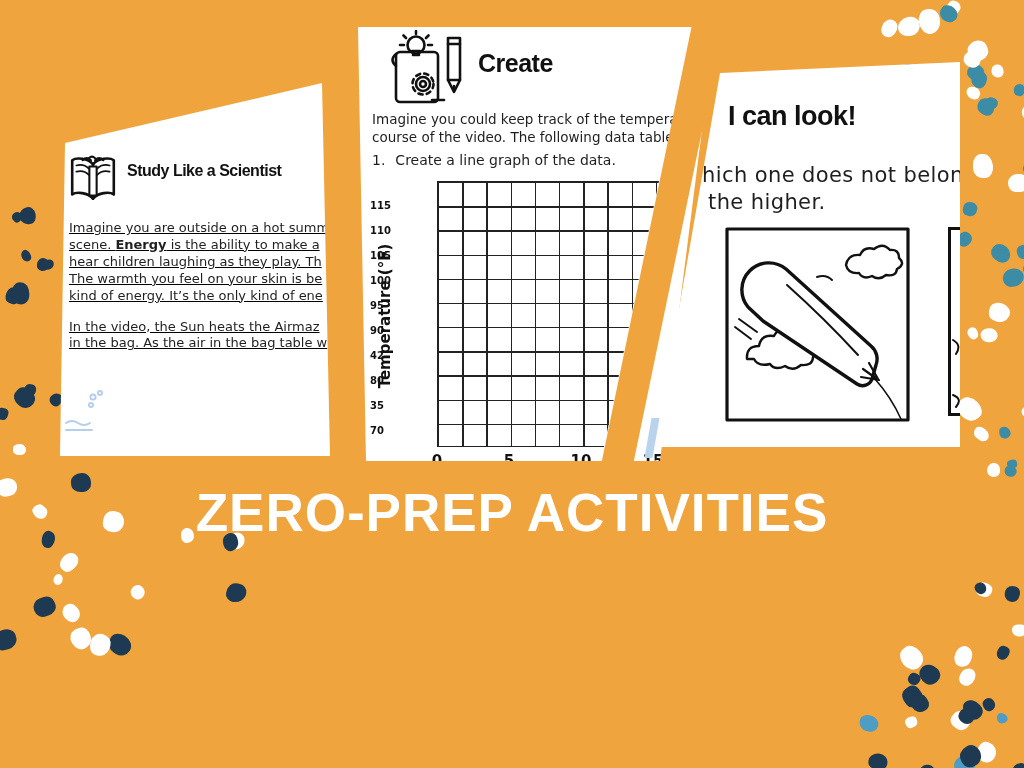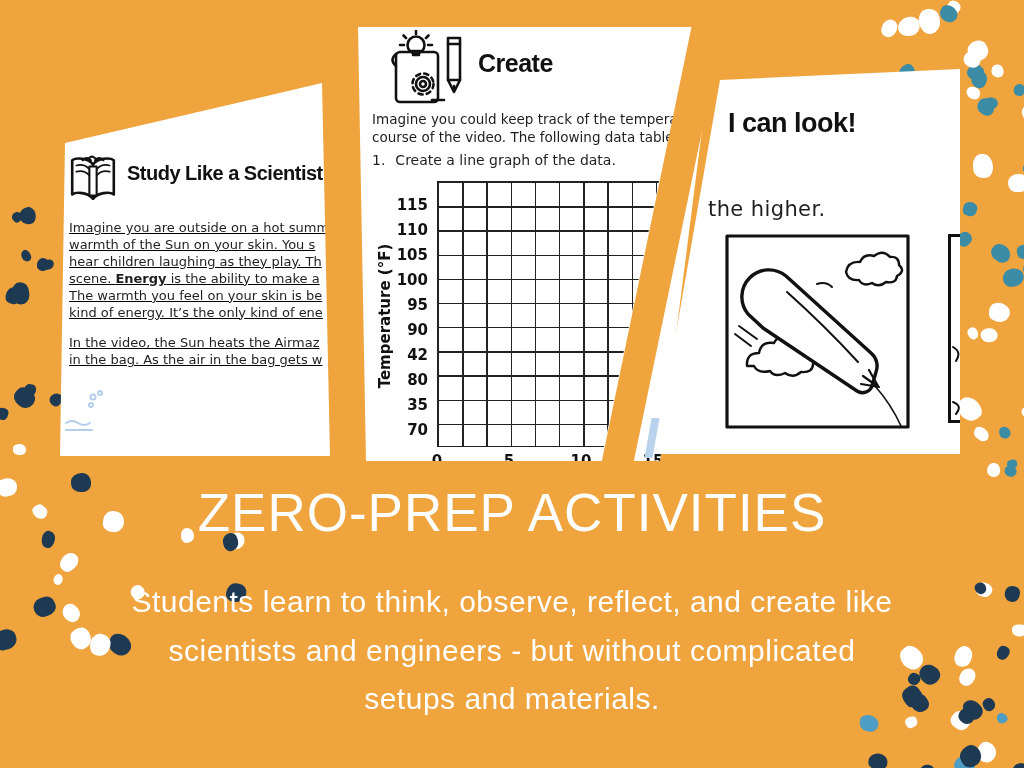--- a/index.html
+++ b/index.html
@@ -4,52 +4,52 @@
 <style>
   html,body{margin:0;padding:0;}
   .canvas{position:relative;width:1024px;height:768px;overflow:hidden;
           font-family:"DejaVu Sans",sans-serif;background:#f0a43e;}
   .dot{position:absolute;z-index:1;}
   .panel{position:absolute;background:#ffffff;z-index:2;}
   .panel-left{left:55px;top:78px;width:282px;height:383px;
     clip-path:polygon(10px 65px,267px 5px,275px 378px,5px 378px);}
   .panel-mid{left:352px;top:25px;width:368px;height:437px;
     clip-path:polygon(6px 2px,363px 2px,308px 436px,14px 436px);}
-  .panel-right{left:645px;top:64px;width:320px;height:392px;z-index:4;
+  .panel-right{left:645px;top:57px;width:320px;height:392px;z-index:4;
     clip-path:polygon(75px 16px,315px 5px,315px 390px,10px 390px);}
   .stripe{position:absolute;left:590px;top:10px;width:140px;height:460px;z-index:5;
     background:#f0a43e;clip-path:polygon(105px 0,137px 0,42px 460px,10px 460px);}
   .sliver{position:absolute;left:648px;top:418px;width:8px;height:40px;
     background:#b9d3ec;transform:skewX(-10deg);z-index:3;}
   .ws-title{position:absolute;font-family:"Liberation Sans",sans-serif;
     font-weight:bold;color:#111;letter-spacing:-0.5px;white-space:nowrap;}
   .body-line{white-space:nowrap;color:#1f1f1f;}
   .lp-body{position:absolute;left:14px;top:142px;font-size:13px;line-height:16.9px;text-decoration:underline;}
   .lp-gap{height:14px;}
   .mp-para{position:absolute;left:20px;top:85px;font-size:13.5px;line-height:18px;}
   .mp-item{position:absolute;left:20px;top:127px;font-size:14px;white-space:nowrap;color:#1f1f1f;}
   .mp-item span.txt{margin-left:10px;}
   .grid{position:absolute;left:85px;top:156px;width:240px;height:266px;
     border:1.6px solid #222;box-sizing:border-box;
     clip-path:polygon(0 0,222px 0,167px 266px,0 266px);
     background-image:
       repeating-linear-gradient(to right,#222 0 1.4px,transparent 1.4px 24.2px),
       repeating-linear-gradient(to bottom,#222 0 1.4px,transparent 1.4px 24.18px);}
-  .yticks{position:absolute;left:18px;top:168px;width:58px;text-align:right;
-    font-weight:bold;font-size:15px;line-height:25px;color:#111;}
+  .yticks{position:absolute;left:18px;top:168px;width:58px;text-align:left;
+    font-weight:bold;font-size:10px;line-height:25px;color:#111;}
   .ylabel{position:absolute;left:-85px;top:282px;width:235px;text-align:center;
     font-weight:bold;font-size:15px;color:#111;transform:rotate(-90deg);white-space:nowrap;}
   .xtick{position:absolute;top:427px;width:26px;text-align:center;
     font-weight:bold;font-size:15px;color:#111;}
   .rp-line{position:absolute;font-size:21px;letter-spacing:0.4px;color:#1f1f1f;white-space:nowrap;}
   .frame2{position:absolute;left:303px;top:170px;width:44px;height:189px;
     border:3px solid #111;background:#fff;box-sizing:border-box;}
   .bottom{position:absolute;left:0;width:1024px;text-align:center;color:#ffffff;
     font-family:"Liberation Sans",sans-serif;z-index:6;}
-  .big-title{top:482px;font-size:53px;font-weight:normal;letter-spacing:1px;}
+  .big-title{top:482px;font-size:53px;font-weight:bold;letter-spacing:1px;}
   .subtitle{top:578px;font-size:30px;font-weight:300;line-height:48.5px;letter-spacing:0.5px;}
   svg{display:block;}
   .abs{position:absolute;}
 </style>
 </head>
 <body>
 
 <div class="canvas" style="background: rgb(240, 164, 62);">
 
   <div id="dots">
@@ -158,31 +158,30 @@
         <path d="M25 10 C20 4 9 3 5 6 L5 39 C9 36 20 37 25 43 C30 37 41 36 45 39 L45 6 C41 3 30 4 25 10 Z" fill="#fff"></path>
         <path d="M25 10 L25 43"></path>
         <path d="M21 4 q3 -3 6 0" stroke-width="2"></path>
         <path d="M15 6 q4 -4 8 0" stroke-width="2"></path>
         <path d="M27 6 q4 -4 8 0" stroke-width="2"></path>
         <rect x="21.5" y="12" width="7" height="28" fill="#fff" stroke-width="2"></rect>
         <path d="M9 11 C13 10 18 11 21 14 M9 17 C13 16 18 17 21 20" stroke-width="1.6"></path>
         <path d="M41 11 C37 10 32 11 29 14 M41 17 C37 16 32 17 29 20" stroke-width="1.6"></path>
       </svg>
     </span>
-    <div class="ws-title" style="left:72px;top:84px;font-size:20px">Study Like a Scientist</div>
+    <div class="ws-title" style="left:72px;top:84px;font-size:16px">Study Like a Scientist</div>
     <div class="lp-body">
       <div class="body-line">Imagine you are outside on a hot summ</div>
-      <div class="body-line">warmth of the Sun on your skin. You s</div>
+      <div class="body-line"><span>scene. </span><b>Energy</b><span> is the ability to make a</span></div>
       <div class="body-line">hear children laughing as they play. Th</div>
-      <div class="body-line"><span>scene. </span><b>Energy</b><span> is the ability to make a</span></div>
       <div class="body-line">The warmth you feel on your skin is be</div>
       <div class="body-line">kind of energy. It’s the only kind of ene</div>
       <div class="lp-gap"></div>
       <div class="body-line">In the video, the Sun heats the Airmaz</div>
-      <div class="body-line">in the bag. As the air in the bag gets w</div>
+      <div class="body-line">in the bag. As the air in the bag table w</div>
     </div>
     <span class="abs" style="left:8px;top:312px;opacity:.85">
       <svg width="46" height="44" viewBox="0 0 46 44" fill="none" stroke="#a9c6e8" stroke-width="2" stroke-linecap="round">
         <circle cx="30" cy="7" r="2.6"></circle>
           <circle cx="37" cy="3" r="2"></circle>
           <circle cx="28" cy="15" r="2"></circle>
         <path d="M3 33 q6 -4 12 0 q6 4 12 0"></path>
         <path d="M3 40 h26"></path>
       </svg>
     </span>
@@ -229,20 +228,21 @@
     <div class="xtick" style="left:72px">0</div>
     <div class="xtick" style="left:144px">5</div>
     <div class="xtick" style="left:216px">10</div>
     <div class="xtick" style="left:288px">15</div>
   </div>
 
   <div class="sliver"></div>
 
   <div class="panel panel-right">
     <div class="ws-title" style="left:83px;top:44px;font-size:27px">I can look!</div>
+    <div class="rp-line" style="left:57px;top:106px">hich one does not belon</div>
     <div class="rp-line" style="left:63px;top:133px">the higher.</div>
     <span class="abs" style="left:80px;top:170px">
       <svg width="185" height="195" viewBox="0 0 185 195" fill="none" stroke="#111" stroke-linecap="round" stroke-linejoin="round">
         <rect x="2" y="2" width="181" height="191" stroke-width="3.2" fill="#fff"></rect>
 
         <path stroke-width="2.4" fill="#fff" d="M121 38 q2 -11 14 -10 q4 -9 14 -6 q9 -7 16 1 q9 -1 9 8 q7 6 -2 11 q-1 8 -11 6 q-7 6 -14 1 q-9 4 -13 -3 q-11 1 -13 -8 z"></path>
 
         <path stroke-width="2.4" fill="#fff" d="M22 132 q-1 -13 12 -13 q2 -12 15 -10 q5 -10 15 -4 q10 -6 16 3 q10 -1 10 9 q8 7 -2 13 q0 9 -12 8 q-8 7 -16 1 q-10 5 -15 -2 q-12 3 -16 -5 z"></path>
 
         <path stroke-width="3.4" fill="#fff" d="M23 80 A 27 27 0 0 1 61 42 L 146 119 A 17 17 0 0 1 151 138 L 147 152 A 10 10 0 0 1 132 157 L 38 94 Z"></path>
@@ -259,19 +259,14 @@
       <svg width="38" height="183" viewBox="0 0 38 183" fill="none" stroke="#111" stroke-width="2" stroke-linecap="round">
         <path d="M2 110 q9 5 3 14"></path>
         <path d="M2 165 q10 4 3 12"></path>
       </svg>
     </div>
   </div>
 
   <div class="stripe"></div>
 
   <div class="bottom big-title">ZERO-PREP ACTIVITIES</div>
-  <div class="bottom subtitle">
-    <div>Students learn to think, observe, reflect, and create like</div>
-    <div>scientists and engineers - but without complicated</div>
-    <div>setups and materials.</div>
-  </div>
 
 </div>
 
 </body></html>

